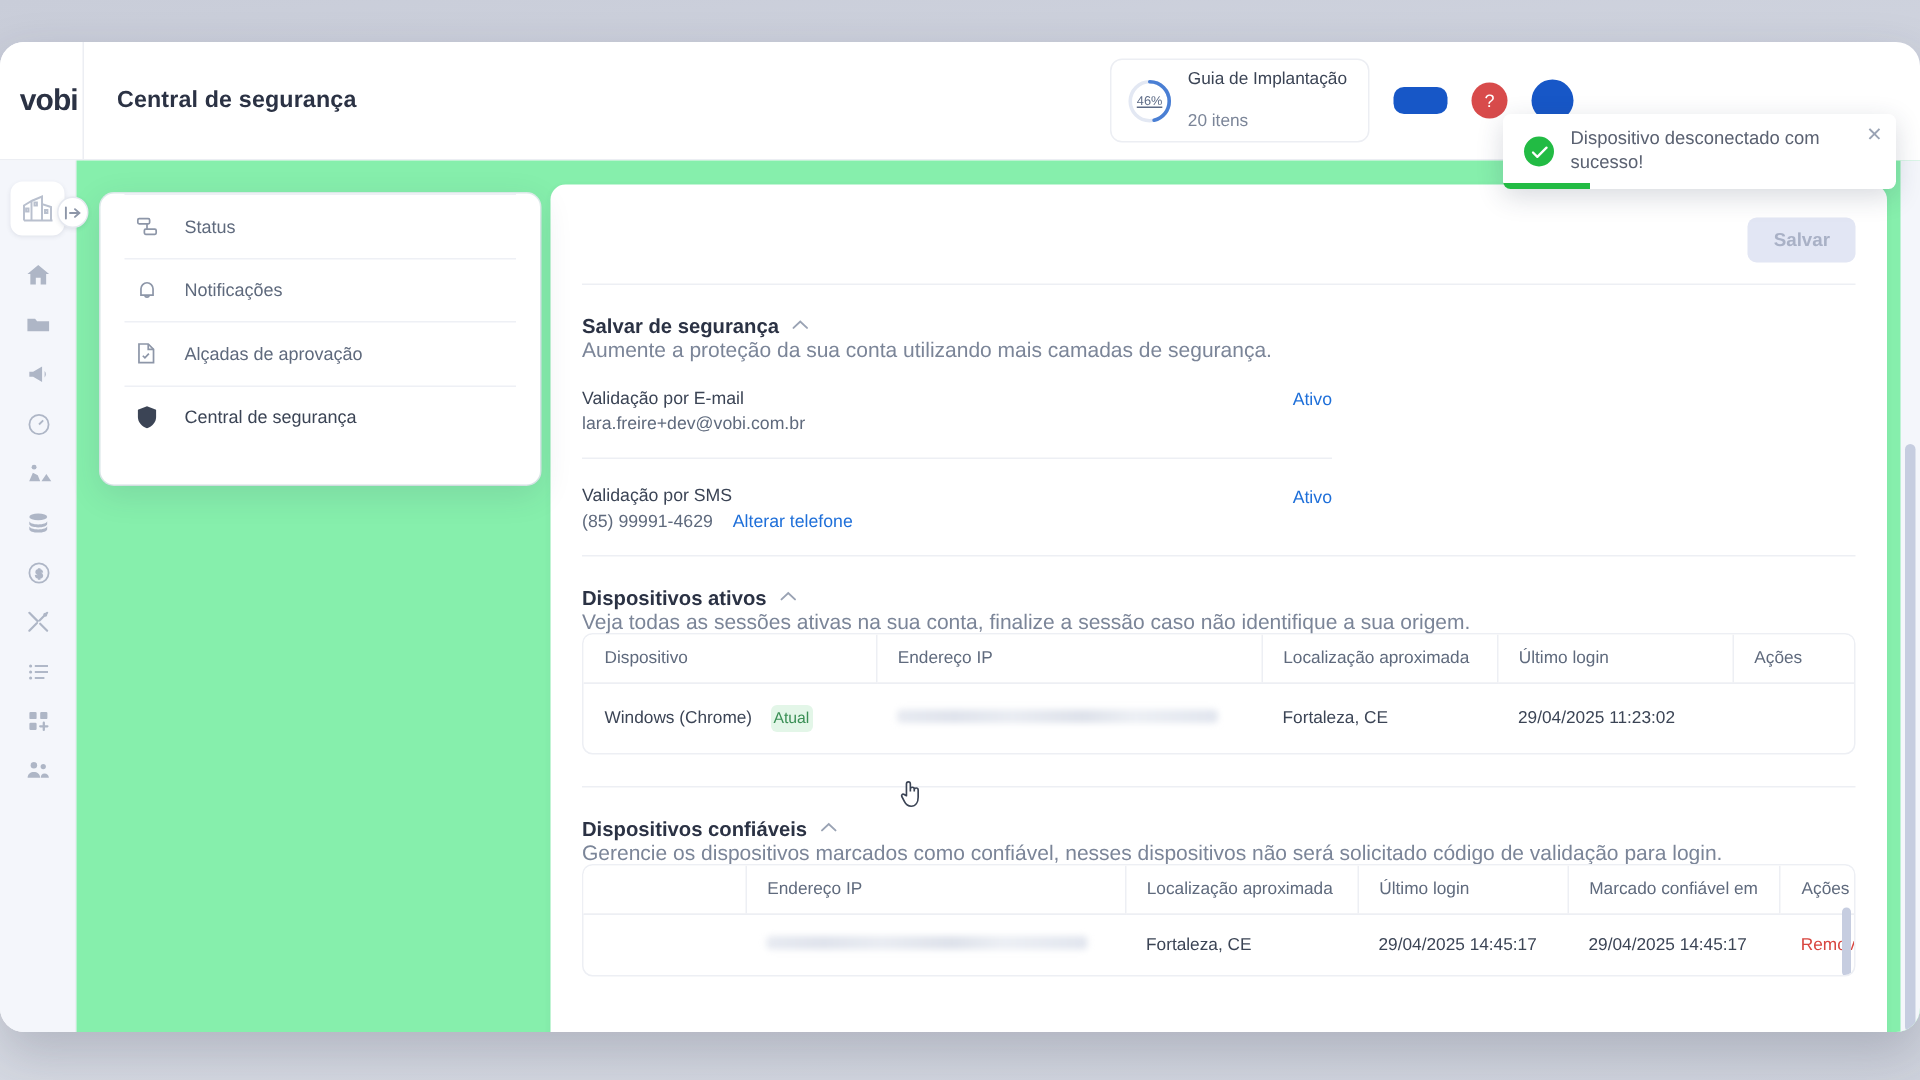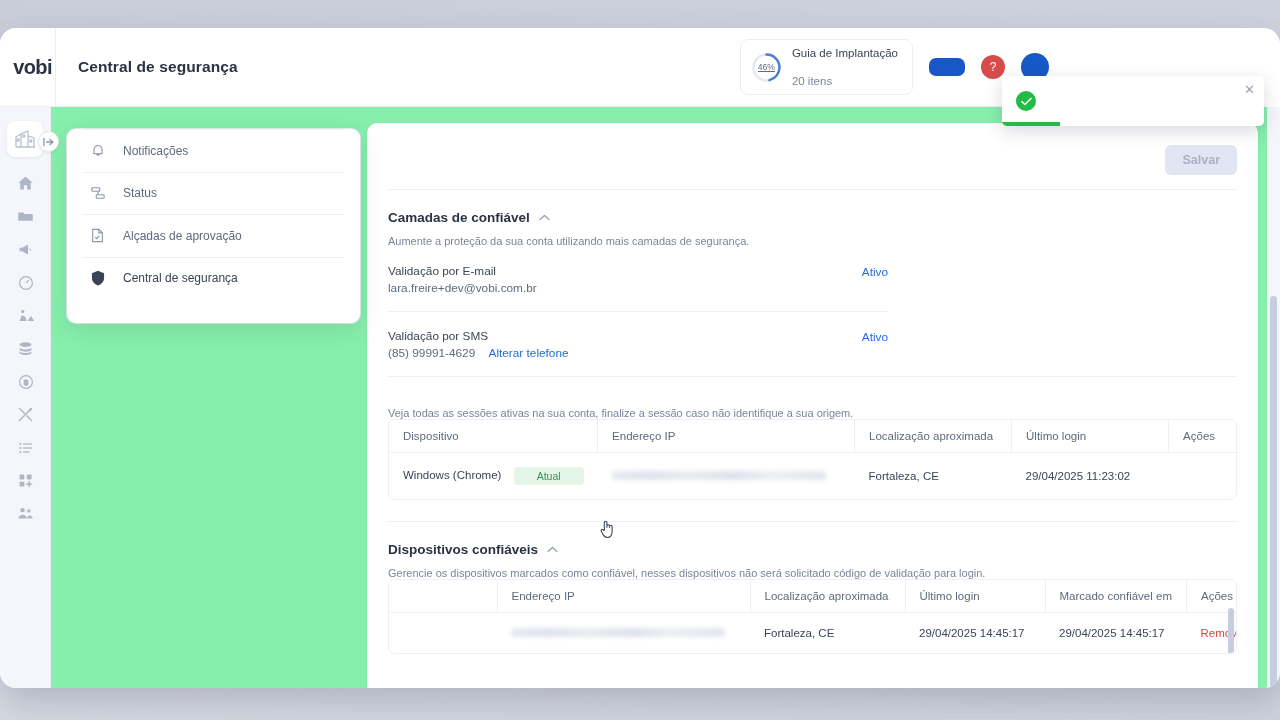--- a/index.html
+++ b/index.html
@@ -116,21 +116,21 @@
   .save-row { display: flex; justify-content: flex-end; padding: 22px 0 14px; }
   .btn-save {
     background: #e2e6f4; color: #a9b1c6; font-size: 12.5px; font-weight: 600;
     border: none; border-radius: 6px; padding: 8px 17px; cursor: default;
   }
   .hr { height: 1px; background: #edeff4; }
   .sect { padding-top: 20px; }
   .sect-h { display: flex; align-items: center; gap: 9px; }
   .sect-h h3 { font-size: 13.5px; font-weight: 700; color: #2b3244; }
   .chev { color: #9aa3b4; font-size: 10px; line-height: 1; }
-  .sect-sub { font-size: 11px; color: #78melon; color: #7b8598; margin-top: 10px; }
+  .sect-sub { font-size: 14px; color: #78melon; color: #7b8598; margin-top: 0; }
   
   .layer {
     display: flex; align-items: flex-start; justify-content: space-between;
     padding: 17px 0 16px; width: 500px;
   }
   .layer + .layer { border-top: 1px solid #edeff4; }
   .layer .t { font-size: 11.8px; color: #3b4455; }
   .layer .s { font-size: 11.8px; color: #5f6a7d; margin-top: 3px; }
   .layer .s a { color: #1e6fd9; text-decoration: none; margin-left: 10px; cursor: pointer; }
   .layer .state { font-size: 11.8px; color: #1e6fd9; padding-top: 1px; }
@@ -141,21 +141,21 @@
     text-align: left; font-size: 11.5px; font-weight: 400; color: #5f6a7d;
     padding: 10px 14px; border-bottom: 1px solid #edeff4;
     border-left: 1px solid #edeff4; background: #fff; white-space: nowrap;
   }
   th:first-child { border-left: none; }
   td {
     font-size: 11.5px; color: #3b4455; padding: 14px; white-space: nowrap;
   }
   .badge {
     display: inline-block; background: #e3f6e8; color: #3a8f55; font-size: 10.5px;
-    border-radius: 4px; padding: 3px 23px; margin-left: 9px; vertical-align: middle;
+    border-radius: 4px; padding: 3px 2px; margin-left: 9px; vertical-align: middle;
   }
   .blurip {
     display: inline-block; width: 214px; height: 9px; border-radius: 3px;
     background: linear-gradient(90deg,#e7eaf1,#dfe3ec 18%,#e9ecf2 36%,#dde1ea 58%,#eceff4 74%,#e1e5ee);
     filter: blur(2.2px);
   }
   .rm { color: #d8453f; cursor: pointer; }
   .vthumb-inner {
     position: absolute; right: 2px; top: 28px; width: 6px; height: 46px;
     background: #c6cde0; border-radius: 4px;
@@ -317,21 +317,21 @@
     <div class="card">
       <div class="card-inner">
 
         <div class="save-row">
           <button class="btn-save">Salvar</button>
         </div>
         <div class="hr"></div>
 
         <div class="sect">
           <div class="sect-h">
-            <h3>Camadas de confiável</h3>
+            <h3>Salvar de segurança</h3>
             <span class="chev">
               <svg width="11" height="7" viewBox="0 0 11 7" fill="none" stroke="currentColor" stroke-width="1.3" stroke-linecap="round">
                   <path d="M1 5.6 5.5 1.4 10 5.6"></path>
                 </svg>
             </span>
           </div>
           <div class="sect-sub">Aumente a proteção da sua conta utilizando mais camadas de segurança.</div>
 
           <div class="layer">
             <div>
@@ -349,20 +349,28 @@
                 <a>Alterar telefone</a>
               </div>
             </div>
             <div class="state">Ativo</div>
           </div>
         </div>
 
         <div class="hr"></div>
 
         <div class="sect">
+          <div class="sect-h">
+            <h3>Dispositivos ativos</h3>
+            <span class="chev">
+              <svg width="11" height="7" viewBox="0 0 11 7" fill="none" stroke="currentColor" stroke-width="1.3" stroke-linecap="round">
+                  <path d="M1 5.6 5.5 1.4 10 5.6"></path>
+                </svg>
+            </span>
+          </div>
           <div class="sect-sub">Veja todas as sessões ativas na sua conta, finalize a sessão caso não identifique a sua origem.</div>
 
           <div class="tbl-wrap">
             <table>
               <thead>
                 <tr>
                   <th style="width:195px">Dispositivo</th>
                   <th style="width:257px">Endereço IP</th>
                   <th style="width:157px">Localização aproximada</th>
                   <th style="width:157px">Último login</th>
@@ -428,35 +436,35 @@
           </div>
         </div>
 
       </div>
     </div>
   </div>
 
   <div class="settings-panel">
     <div class="sp-row">
       <span class="ic">
-        <svg width="14" height="15" viewBox="0 0 16 17" fill="none" stroke="currentColor" stroke-width="1.3">
-          <path d="M3.4 12.2V7.4a4.6 4.6 0 1 1 9.2 0v4.8H3.4zM6.4 12.2a1.6 1.6 0 0 0 3.2 0"></path>
-        </svg>
-      </span>
-      <span class="lb">Notificações</span>
-    </div>
-    <div class="sp-row">
-      <span class="ic">
         <svg width="14" height="14" viewBox="0 0 16 16" fill="none" stroke="currentColor" stroke-width="1.3">
           <rect x="1" y="2" width="9" height="4" rx="1"></rect>
             <rect x="6" y="10" width="9" height="4" rx="1"></rect>
             <path d="M8 6v4"></path>
         </svg>
       </span>
       <span class="lb">Status</span>
+    </div>
+    <div class="sp-row">
+      <span class="ic">
+        <svg width="14" height="15" viewBox="0 0 16 17" fill="none" stroke="currentColor" stroke-width="1.3">
+          <path d="M3.4 12.2V7.4a4.6 4.6 0 1 1 9.2 0v4.8H3.4zM6.4 12.2a1.6 1.6 0 0 0 3.2 0"></path>
+        </svg>
+      </span>
+      <span class="lb">Notificações</span>
     </div>
     <div class="sp-row">
       <span class="ic">
         <svg width="13" height="15" viewBox="0 0 14 17" fill="none" stroke="currentColor" stroke-width="1.3">
           <path d="M1.5 1.5h7l4 4v10h-11z"></path>
             <path d="M8.5 1.5v4h4"></path>
             <path d="M4.4 10.4l1.6 1.6 3-3.2"></path>
         </svg>
       </span>
       <span class="lb">Alçadas de aprovação</span>
@@ -476,20 +484,21 @@
   </div>
 
 </div>
 
 <div class="toast">
   <div class="chk">
     <svg width="11" height="9" viewBox="0 0 12 10" fill="none" stroke="currentColor" stroke-width="1.7" stroke-linecap="round" stroke-linejoin="round">
         <path d="M1 5.2 4.2 8.4 11 1.6"></path>
       </svg>
   </div>
+  <div class="msg">Dispositivo desconectado com sucesso!</div>
   <div class="x">✕</div>
   <div class="bar"></div>
 </div>
 
 <div class="cursor">
   <svg width="15" height="19" viewBox="0 0 15 19" fill="none" stroke="#3b4455" stroke-width="1.1" stroke-linejoin="round">
     <path d="M4.3 2.6c0-.8.6-1.4 1.3-1.4s1.3.6 1.3 1.4v5.1M6.9 7.4V6.1c0-.8.6-1.3 1.3-1.3s1.3.5 1.3 1.3v1.4M9.5 7.7V6.6c0-.7.6-1.3 1.3-1.3s1.3.6 1.3 1.3v4.9c0 3.3-1.6 6-4.6 6-2.6 0-3.6-1.2-4.6-3.2L1.2 11c-.4-.8.3-1.8 1.3-1.5l1.8 1V2.6" fill="#fff"></path>
   </svg>
 </div>
 

